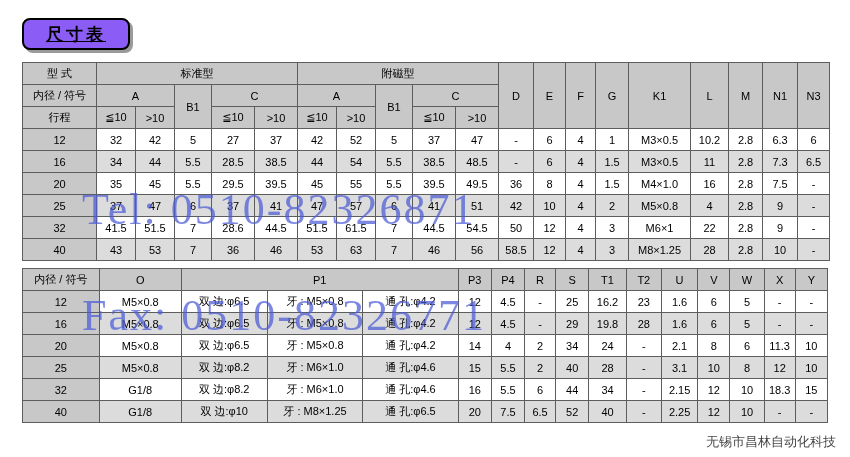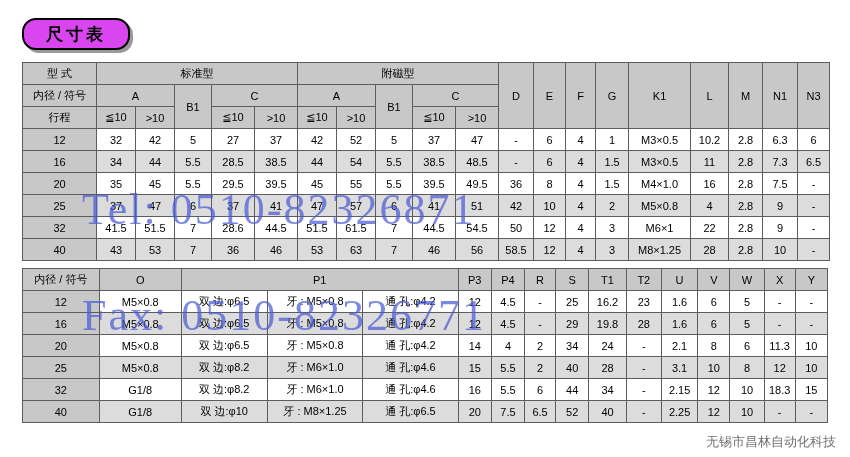--- a/index.html
+++ b/index.html
@@ -8,25 +8,25 @@
     background:#ffffff;
     font-family:"Liberation Sans", sans-serif;
     position:relative;
     overflow:hidden;
   }
   
   #title-tab{
     position:absolute;
     left:22px; top:18px;
     width:104px; height:28px;
-    background:#d946ef;
+    background:#8b5cf6;
     border:2px solid #000000;
-    border-radius:14px;
+    border-radius:8px;
     box-shadow:3px 3px 0 #9a9a9a;
-    display:flex;align-items:center;justify-content:center;
+    display:flex;align-items:center;justify-content:center;text-decoration:underline;
   }
   #title-tab .txt{
     font-size:17px;
     font-weight:bold;
     letter-spacing:3px;
     color:#000;
   }
   
   .tbl{
     position:absolute;
@@ -63,21 +63,21 @@
     font-size:44px;
     letter-spacing:2px;
     white-space:nowrap;
     pointer-events:none;
   }
   #wm-tel{left:82px;top:184px;}
   #wm-fax{left:82px;top:290px;}
   #wm-company{
     position:absolute;
     right:14px;bottom:6px;
-    color:#404040;
+    color:#000000;
     opacity:.75;
     font-size:13px;
     font-family:"Liberation Sans",sans-serif;
     white-space:nowrap;
     pointer-events:none;
   }
 </style>
 </head>
 <body>
 

